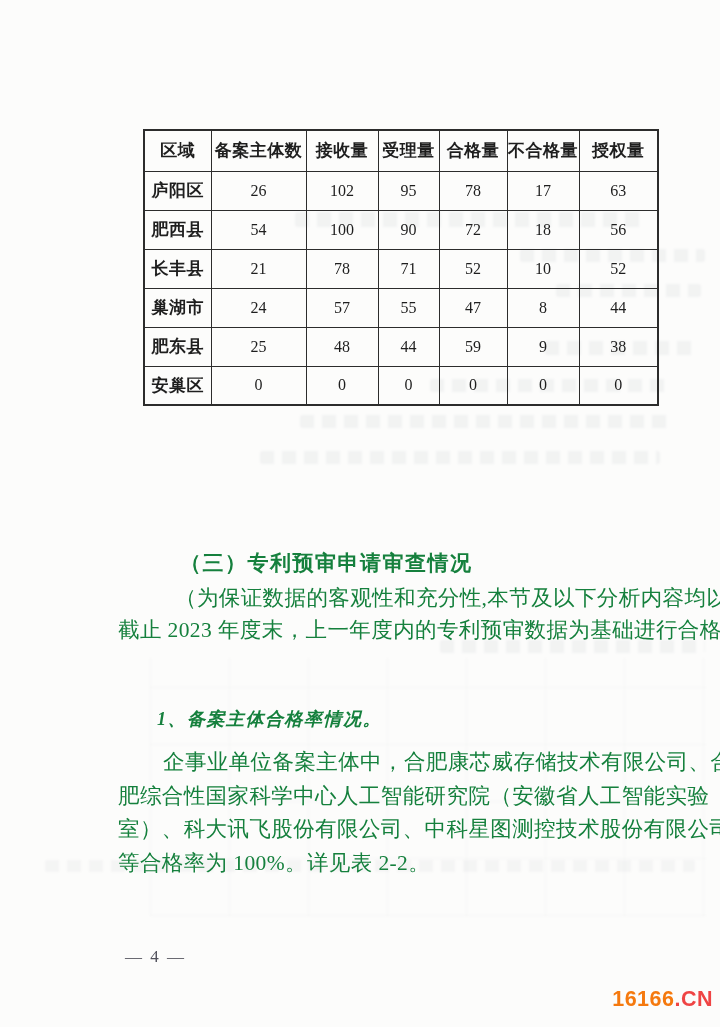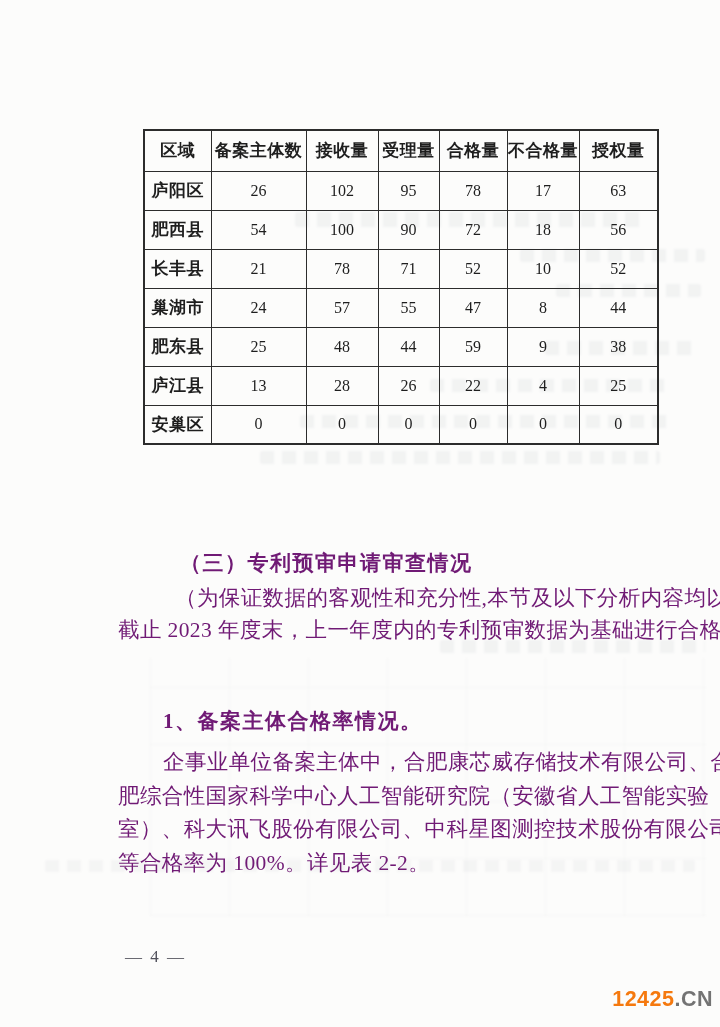--- a/index.html
+++ b/index.html
@@ -26,36 +26,36 @@
     overflow:hidden;
   }
   .data-table thead tr { height:41px; }
   .data-table tbody tr { height:39px; }
   .data-table th { font-size:17px; font-weight:bold; letter-spacing:0.5px; }
   .data-table td { font-size:16px; font-weight:normal; }
   .data-table td.rowhead { font-size:17px; font-weight:bold; letter-spacing:0.5px; }
 
   
   .txt {
-    position:absolute; white-space:nowrap; color:#701a75;
+    position:absolute; white-space:nowrap; color:#15803d;
     font-family:"Liberation Serif", serif;
   }
   .sec-heading {
     left:180px; top:549px;
     font-size:21px; font-weight:600; letter-spacing:1.5px;
   }
   .body-line {
     left:118px; font-size:21.5px; font-weight:500; letter-spacing:0.4px;
   }
   .p1-l0 { top:583px; padding-left:57px; }
   .p1-l1 { top:615px; }
   .p1-l2 { top:647px; }
   .sub-heading {
-    left:163px; top:707px;
-    font-size:21px; font-weight:bold; letter-spacing:1.5px;
+    left:157px; top:707px;
+    font-size:18px; font-weight:bold; letter-spacing:1.5px;font-style:italic;
   }
   .p2-l0 { top:747px; padding-left:45px; }
   .p2-l1 { top:781px; }
   .p2-l2 { top:814px; }
   .p2-l3 { top:848px; }
 
   .page-number {
     left:125px; top:947px;
     font-size:17px; color:#50505a; letter-spacing:2px;
   }
@@ -158,29 +158,20 @@
       <tr>
         <td class="rowhead">肥东县</td>
         <td>25</td>
         <td>48</td>
         <td>44</td>
         <td>59</td>
         <td>9</td>
         <td>38</td>
       </tr>
       <tr>
-        <td class="rowhead">庐江县</td>
-        <td>13</td>
-        <td>28</td>
-        <td>26</td>
-        <td>22</td>
-        <td>4</td>
-        <td>25</td>
-      </tr>
-      <tr>
         <td class="rowhead">安巢区</td>
         <td>0</td>
         <td>0</td>
         <td>0</td>
         <td>0</td>
         <td>0</td>
         <td>0</td>
       </tr>
     </tbody>
   </table>
@@ -193,16 +184,16 @@
   <div class="txt sub-heading">1、备案主体合格率情况。</div>
 
   <div class="txt body-line p2-l0">企事业单位备案主体中，合肥康芯威存储技术有限公司、合</div>
   <div class="txt body-line p2-l1">肥综合性国家科学中心人工智能研究院（安徽省人工智能实验</div>
   <div class="txt body-line p2-l2">室）、科大讯飞股份有限公司、中科星图测控技术股份有限公司</div>
   <div class="txt body-line p2-l3">等合格率为 100%。详见表 2-2。</div>
 
   <div class="txt page-number">— 4 —</div>
 
   <div class="watermark">
-    <span style="color: rgb(245, 121, 14);">12425</span><span style="color: #737373; text-align: center;">.CN</span>
+    <span style="color: rgb(245, 121, 14);">16166</span><span style="color: #ef4444; text-align: center;">.CN</span>
   </div>
 
 </div>
 
 </body></html>

